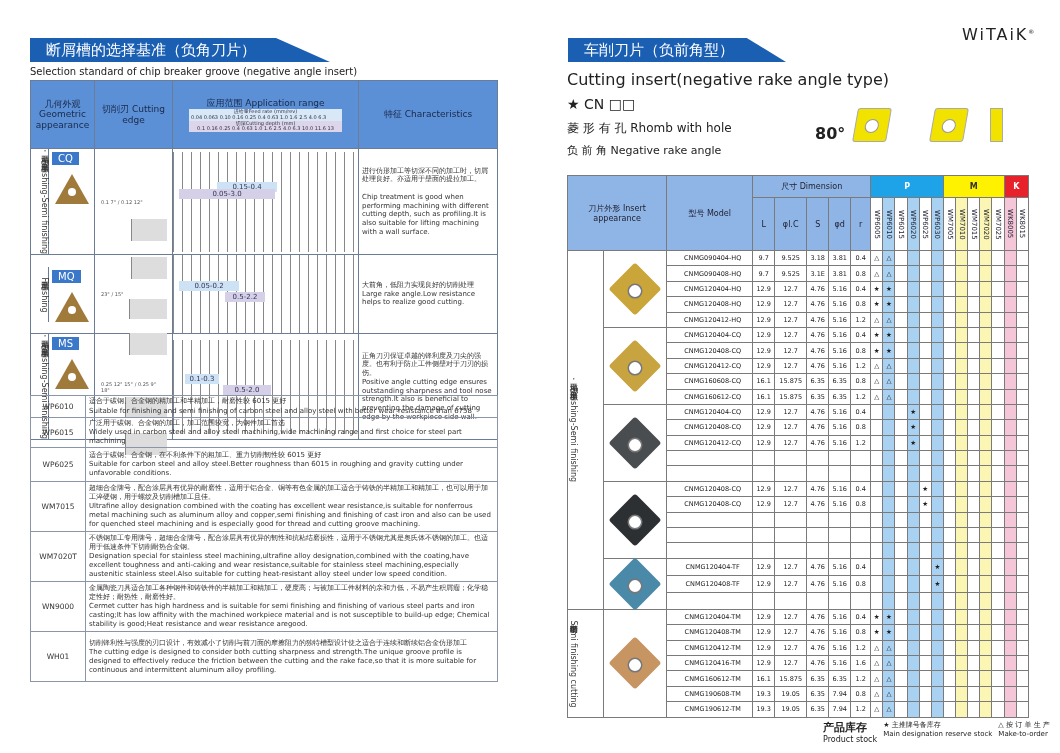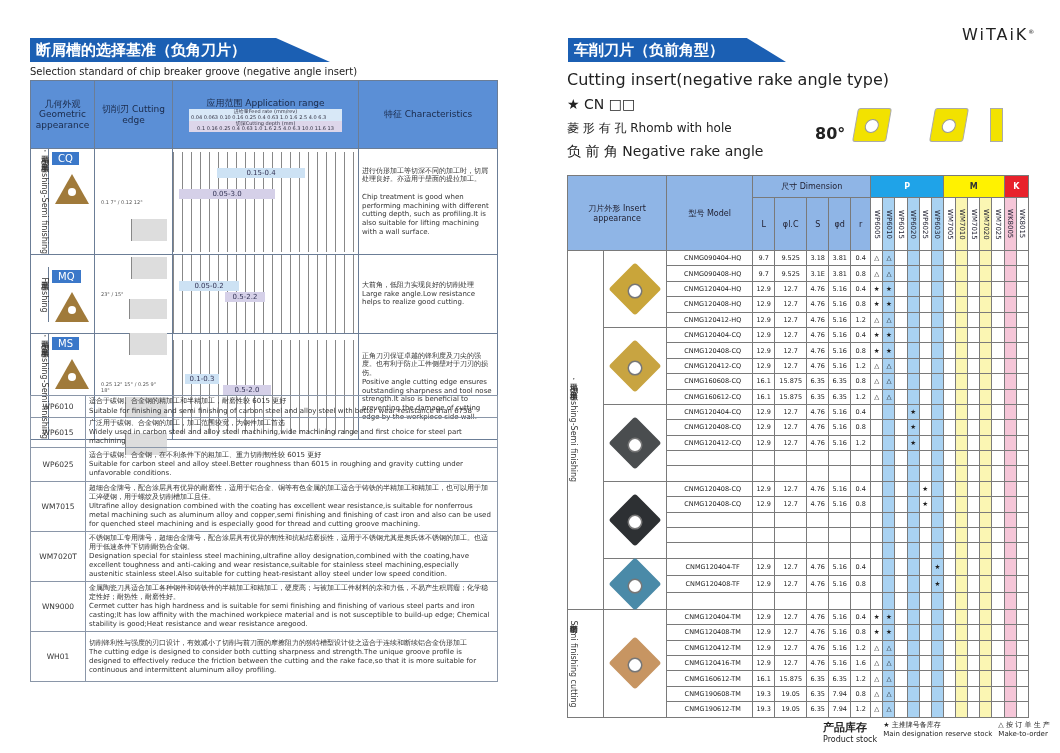--- a/index.html
+++ b/index.html
@@ -1,18 +1,18 @@
 <!DOCTYPE html>
 <html><head>
 <meta charset="utf-8">
 <style>
 *{box-sizing:border-box;margin:0;padding:0}
 body{width:1060px;height:753px;background:#fff;font-family:"DejaVu Sans","Liberation Sans",sans-serif;color:#222;position:relative;overflow:hidden}
 .abs{position:absolute}
-.banner{position:absolute;height:24px;background:#1b5fb3;color:#fff;font-weight:bold;font-size:15px;line-height:24px;padding-left:6px;clip-path:polygon(0 0,82% 0,100% 100%,0 100%)}
+.banner{position:absolute;height:24px;background:#1b5fb3;color:#fff;font-weight:normal;font-size:15px;line-height:24px;padding-left:16px;clip-path:polygon(0 0,82% 0,100% 100%,0 100%)}
 .subtitle{position:absolute;font-size:10px;color:#222}
 table{border-collapse:collapse}
 
 #lt{position:absolute;left:30px;top:80px;width:468px;border:1px solid #4a6fa5}
 #lt td,#lt th{border:1px solid #6b7d96;font-size:7px;vertical-align:middle}
 #lt th{background:#5b8fd6;color:#1a2a4a;font-weight:normal;font-size:9px;text-align:center;line-height:1.15}
 .scale{background:#d8e8f7;font-size:5px;color:#334;white-space:nowrap;text-align:left;padding:0 2px}
 .scale2{background:#ddd6ea;font-size:5px;color:#334;white-space:nowrap;padding:0 2px}
 .vlab{writing-mode:vertical-rl;font-size:8px;text-align:center;color:#333;line-height:1.1}
 .code{display:inline-block;background:#3b78c9;color:#fff;font-size:10px;padding:1px 6px;margin:3px}
@@ -85,21 +85,21 @@
         </td>
   <td>
           <div class="edge">
             <div style="font-size:5px;color:#555;padding:8px 6px">0.1 7° / 0.12 12°</div>
             <div class="blk" style="left:36px;top:28px;width:36px;height:22px"></div>
             <div class="blk" style="left:36px;top:66px;width:36px;height:22px"></div>
           </div>
         </td>
   <td style="padding:0">
           <div class="grid" style="height:100px">
-            <div class="rb a" style="left:44px;top:16px;width:88px">0.15-0.4</div>
+            <div class="rb a" style="left:44px;top:30px;width:60px">0.15-0.4</div>
             <div class="rb b" style="left:6px;top:37px;width:96px">0.05-3.0</div>
           </div>
         </td>
   <td class="char"><div>进行仿形加工等切深不同的加工时，切屑处理良好。亦适用于壁面的提拉加工。</div><br><div>Chip treatment is good when performing machining with different cutting depth, such as profiling.It is also suitable for lifting machining with a wall surface.</div></td>
  </tr>
 
  <tr style="height:78px">
   <td style="padding:0">
           <div style="display:flex;height:100%">
             <div class="vlab" style="width:18px;border-right:1px solid #6b7d96">精加工 Finishing</div>
@@ -205,21 +205,21 @@
         </td>
       </tr>
 </tbody>
   </table>
 
 <div class="logo"><span>WiTAiK</span><sup>®</sup></div>
 <div class="banner" style="left:568px;top:38px;width:218px">车削刀片（负前角型）</div>
 <div class="subtitle" style="left:567px;top:70px;font-size:16px">Cutting insert(negative rake angle type)</div>
 <div class="abs" style="left:567px;top:96px;font-size:14px;font-weight:normal">★ CN □□</div>
 <div class="abs" style="left:567px;top:120px;font-size:12px">菱 形 有 孔 Rhomb with hole</div>
-<div class="abs" style="left:567px;top:143px;font-size:14px">负 前 角 Negative rake angle</div>
+<div class="abs" style="left:567px;top:143px;font-size:11px">负 前 角 Negative rake angle</div>
 <div class="abs" style="left:815px;top:124px;font-size:16px;font-weight:bold">80°</div>
 <div class="shape" style="left:855px;top:108px;width:34px;height:34px;transform:skewX(-10deg);border-radius:3px">
     <div style="width:14px;height:14px;border-radius:50%;background:#fff;margin:10px auto;border:1px solid #999"></div>
   </div>
 <div class="shape" style="left:932px;top:108px;width:34px;height:34px;transform:skewX(-10deg);border-radius:3px">
     <div style="width:14px;height:14px;border-radius:50%;background:#fff;margin:10px auto;border:1px solid #999"></div>
   </div>
 <div class="shape" style="left:990px;top:108px;width:13px;height:34px"></div>
 
 <table id="rt">

